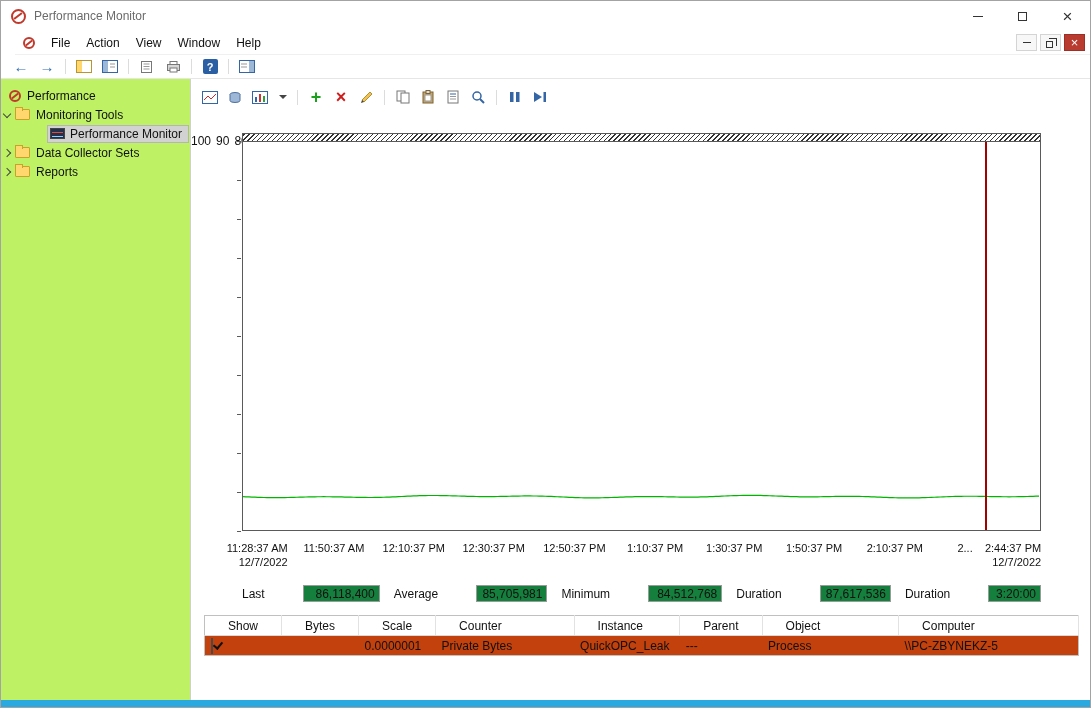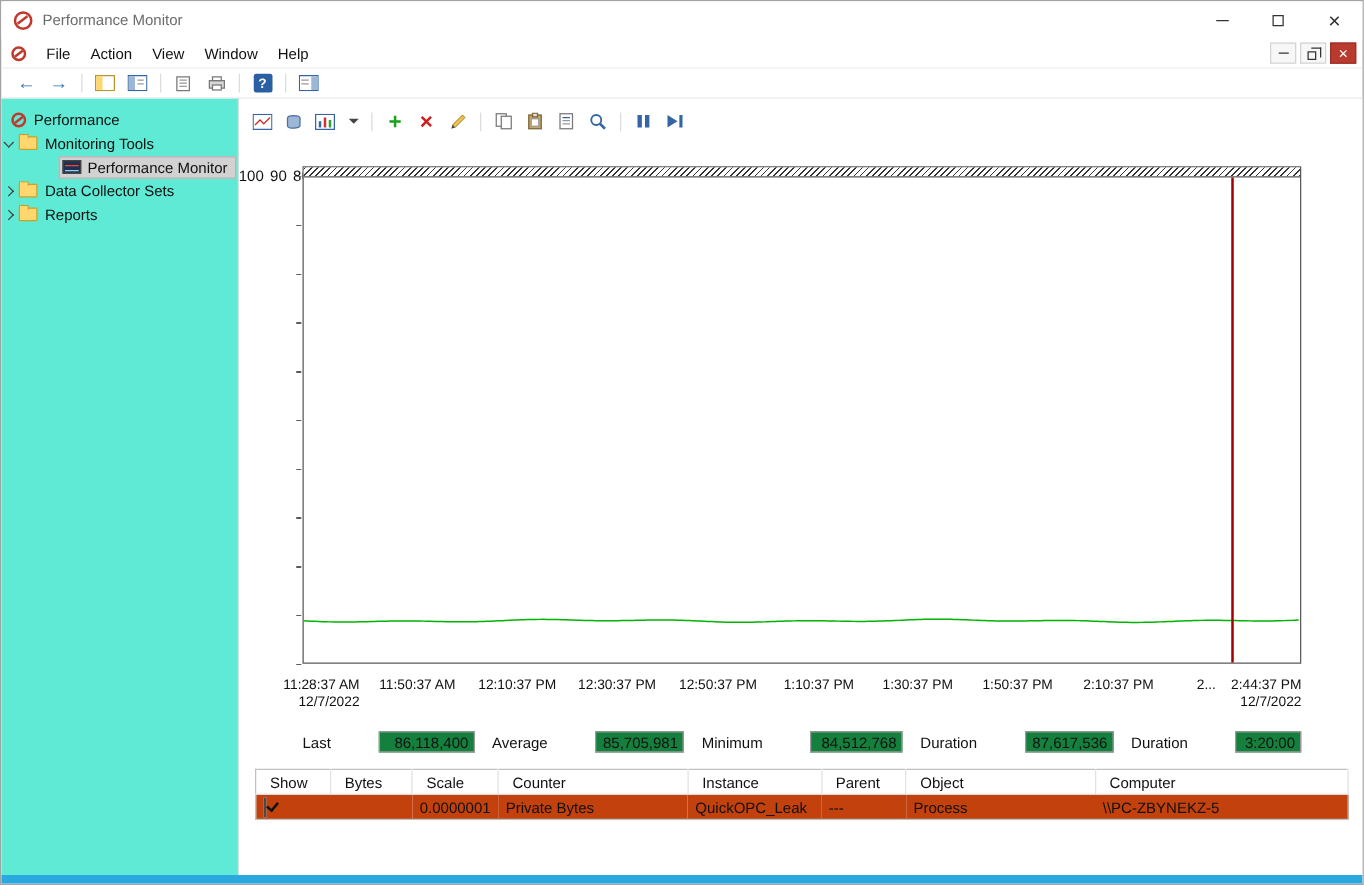--- a/index.html
+++ b/index.html
@@ -13,21 +13,21 @@
   .perf-logo { width:15px; height:15px; border-radius:50%; border:2px solid #c0392b; position:relative; flex:0 0 auto; }
   .perf-logo::after { content:""; position:absolute; left:0; top:4px; width:10px; height:2px; background:#c0392b; transform:rotate(-38deg); }
   .title-text { margin-left:8px; color:#6b6b6b; font-size:12px; }
   .win-controls { margin-left:auto; display:flex; height:100%; }
   .win-btn { width:45px; height:100%; display:flex; align-items:center; justify-content:center; cursor:default; }
   .glyph-min { width:10px; height:1px; background:#333; }
   .glyph-max { width:9px; height:9px; border:1px solid #333; }
   .glyph-close::after { content:"×"; font-size:17px; color:#333; line-height:1; }
 
   
-  .menubar { height:24px; display:flex; align-items:center; padding-left:8px; border-bottom:1px solid #f0f0f0; }
+  .menubar { height:24px; display:flex; align-items:center; padding-left:8px; border-bottom:1px solid #f0f0f0;margin-left:14px; }
   .menubar .perf-logo { width:12px; height:12px; margin-right:8px; }
   .menubar .perf-logo::after { top:3px; width:8px; }
   .menu-item { padding:4px 8px; cursor:default; }
   .mdi-controls { margin-left:auto; display:flex; align-items:center; gap:3px; padding-right:5px; }
   .mdi-btn { width:21px; height:17px; display:flex; align-items:center; justify-content:center; border:1px solid #d4d4d4; background:#f7f7f7; }
   .mdi-btn .glyph-min { width:8px; }
   .glyph-restore { width:7px; height:7px; border:1px solid #333; position:relative; margin-top:3px; margin-right:2px; background:#f7f7f7; }
   .glyph-restore::before { content:""; position:absolute; left:2px; top:-4px; width:7px; height:7px; border:1px solid #333; border-bottom:none; border-left:none; }
   .mdi-close { background:#b93a2f; border-color:#9e2f26; }
   .mdi-close::after { content:"×"; color:#fff; font-size:13px; line-height:1; }
@@ -35,21 +35,21 @@
   
   .toolbar { height:24px; display:flex; align-items:center; gap:2px; padding-left:8px; border-bottom:1px solid #e6e6e6; }
   .nav-arrow { width:24px; text-align:center; font-size:15px; font-weight:bold; color:#2f6db5; cursor:default; }
   .tb-sep { width:1px; height:15px; background:#dcdcdc; margin:0 4px; }
   .tb-btn { width:24px; height:20px; display:flex; align-items:center; justify-content:center; cursor:default; }
   .icon-help { width:15px; height:15px; background:#2b5fa3; border-radius:2px; color:#fff; display:flex; align-items:center; justify-content:center; }
   .icon-help::after { content:"?"; font-size:11px; font-weight:bold; }
 
   
   .content { display:flex; height:621px; }
-  .tree-pane { width:190px; border-right:1px solid #d0d0d0; padding-top:7px; background:#5eead4; overflow:hidden; }
+  .tree-pane { width:190px; border-right:1px solid #d0d0d0; padding-top:7px; background:#bef264; overflow:hidden; }
   .tree-row { height:19px; display:flex; align-items:center; white-space:nowrap; cursor:default; }
   .tree-row.lvl0 { padding-left:8px; }
   .tree-row.lvl1 { padding-left:0; }
   .tree-row.lvl2 { padding-left:46px; }
   .chev { width:14px; height:12px; position:relative; flex:0 0 auto; }
   .chev.down::before { content:""; position:absolute; left:3px; top:2px; width:5px; height:5px; border-right:1px solid #444; border-bottom:1px solid #444; transform:rotate(45deg); }
   .chev.right::before { content:""; position:absolute; left:3px; top:3px; width:5px; height:5px; border-right:1px solid #444; border-bottom:1px solid #444; transform:rotate(-45deg); }
   .perf-logo.tiny { width:12px; height:12px; border-width:2px; margin-right:6px; }
   .perf-logo.tiny::after { top:3px; width:8px; }
   .folder-icon { width:15px; height:11px; background:#ffd76e; border:1px solid #c9a227; border-radius:1px; position:relative; margin-right:6px; flex:0 0 auto; }
@@ -84,21 +84,21 @@
   .xl { position:absolute; transform:translateX(-50%); text-align:right; white-space:nowrap; line-height:14px; font-size:11px; }
 
   .stats { position:absolute; left:51px; top:506px; width:799px; display:flex; align-items:center; justify-content:flex-end; }
   .stats .lbl { margin:0 6px 0 14px; }
   .stats .lbl.first { margin-left:0; }
   .stats .box { height:17px; border:1px solid #9a9a9a; background:#15803d; display:flex; align-items:center; justify-content:flex-end; padding:0 4px;margin-left:32px; }
   .w104 { width:104px; } .w96 { width:96px; } .w100 { width:100px; } .w58 { width:70px; }
 
   
   .ctable { position:absolute; left:13px; top:536px; width:875px; border-collapse:collapse; border:1px solid #c0c0c0; font-size:12px; }
-  .ctable th { font-weight:normal; text-align:left; height:20px; padding:1px 11px; border-right:1px solid #e2e2e2; border-bottom:1px solid #dadada; background:#fff; }
+  .ctable th { font-weight:normal; text-align:left; height:20px; padding:1px 23px; border-right:1px solid #e2e2e2; border-bottom:1px solid #dadada; background:#fff; }
   .ctable td { height:20px; padding:1px 6px; }
   .ctable tr.selected td { background:#c2410c; }
   .cbx { width:13px; height:13px; background:#fff; border:1px solid #4a4a4a; position:relative; }
   .cbx::after { content:""; position:absolute; left:3px; top:1px; width:4px; height:7px; border-right:2px solid #111; border-bottom:2px solid #111; transform:rotate(40deg); }
   .csample { width:42px; height:2px; background:#00b400; }
 
   .bottom-strip { position:absolute; left:0; right:0; bottom:0; height:7px; background:#2aa9e0; }
 </style>
 </head>
 <body>

